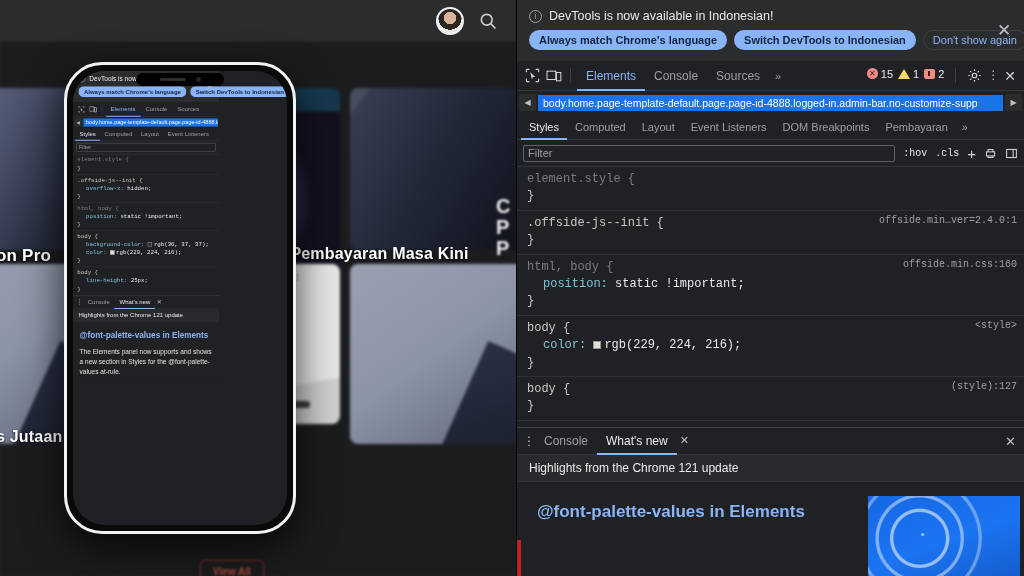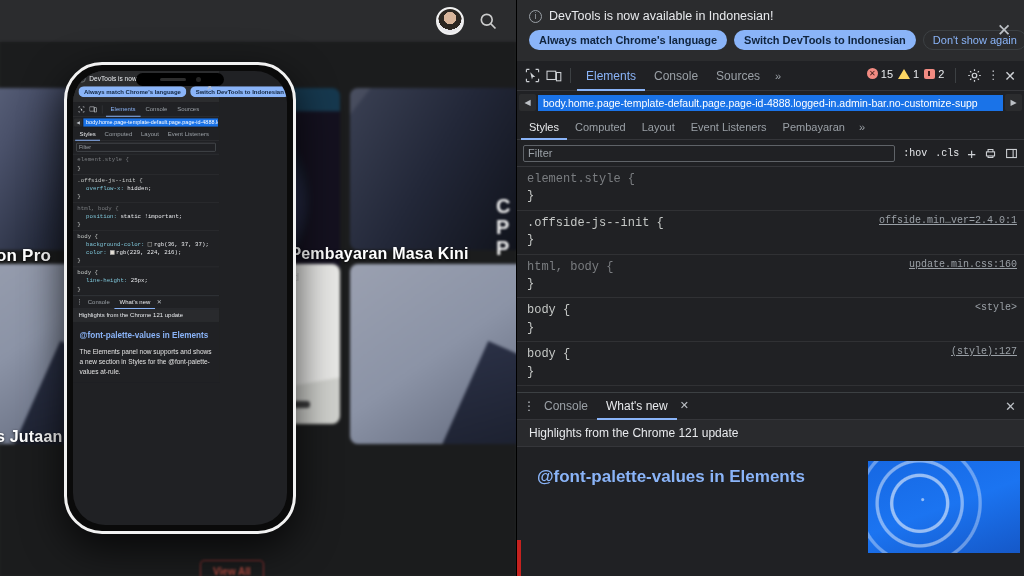--- a/index.html
+++ b/index.html
@@ -183,21 +183,21 @@
 
   .css-pane { font-family:"Liberation Mono", monospace; font-size:10.5px; line-height:1.42; }
   .rule { padding:3px 8px; border-bottom:1px solid #303134; position:relative; }
   .sel { color:#c5c8c6; }
   .sel.dim { color:#7a7d80; }
   .prop { color:#7ec5d8; padding-left:16px; }
   .val { color:#e8eaed; }
   .brace { color:#c5c8c6; }
   .origin {
     position:absolute; right:7px; top:3px; font-size:10px; color:#9aa0a6;
-    text-decoration:underline; white-space:nowrap; max-width:50%; overflow:hidden;
+    white-space:nowrap; max-width:50%; overflow:hidden;
   }
   .origin.plain { text-decoration:none; }
   .swatch { display:inline-block; width:8px; height:8px; border:1px solid #969696; vertical-align:-1px; margin-right:3px;}
 
   
   .drawer-tabs {
     display:flex; align-items:center; height:25px; background:#202124;
     border-top:1px solid #3c4043; border-bottom:1px solid #35363a; padding:0 6px; position:relative;
   }
   .kebab { color:#bdc1c6; font-size:12px; letter-spacing:0; width:12px; text-align:center; cursor:pointer;}
@@ -431,20 +431,21 @@
       <div class="crumb-arrow" style="width:17px;height:17px;">◀</div>
       <div class="crumb-sel">body.home.page-template-default.page.page-id-4888.logged-in.admin-bar.no-customize-supp</div>
       <div class="crumb-arrow" style="width:17px;height:17px;">▶</div>
     </div>
 
     <div class="pane-tabs" style="height:26px;">
       <div class="pane-tab active" style="height:26px;line-height:26px;">Styles</div>
       <div class="pane-tab" style="height:26px;line-height:26px;">Computed</div>
       <div class="pane-tab" style="height:26px;line-height:26px;">Layout</div>
       <div class="pane-tab" style="height:26px;line-height:26px;">Event Listeners</div>
+      <div class="pane-tab" style="height:26px;line-height:26px;">DOM Breakpoints</div>
       <div class="pane-tab" style="height:26px;line-height:26px;">Pembayaran</div>
       <div class="chev">»</div>
     </div>
 
     <div class="filter-bar" style="height:27px;">
       <div class="filter-in" style="height:17px;line-height:15px;font-size:11px;">Filter</div>
       <div class="tool-txt">:hov</div>
       <div class="tool-txt">.cls</div>
       <div class="tool-ic" style="font-size:15px;">+</div>
       <div class="tool-ic">
@@ -466,25 +467,27 @@
         <div class="sel dim"><span>element.style</span> {</div>
         <div class="brace">}</div>
       </div>
       <div class="rule" style="padding:4px 10px;">
         <div class="sel"><span>.offside-js--init</span> {</div>
         <div class="brace">}</div>
         <div class="origin">offside.min…ver=2.4.0:1</div>
       </div>
       <div class="rule" style="padding:4px 10px;">
         <div class="sel dim"><span>html, body</span> {</div>
+        <div class="prop"><span>position</span>: <span class="val">static !important;</span></div>
         <div class="brace">}</div>
-        <div class="origin">update.min.css:160</div>
+        <div class="origin">offside.min.css:160</div>
       </div>
       <div class="rule" style="padding:4px 10px;">
         <div class="sel"><span>body</span> {</div>
+        <div class="prop"><span>color</span>: <span class="swatch" style="background:#e5e0d8"></span><span class="val">rgb(229, 224, 216);</span></div>
         <div class="brace">}</div>
         <div class="origin plain">&lt;style&gt;</div>
       </div>
       <div class="rule" style="padding:4px 10px;">
         <div class="sel"><span>body</span> {</div>
         <div class="brace">}</div>
         <div class="origin">(style):127</div>
       </div>
     </div>
 

